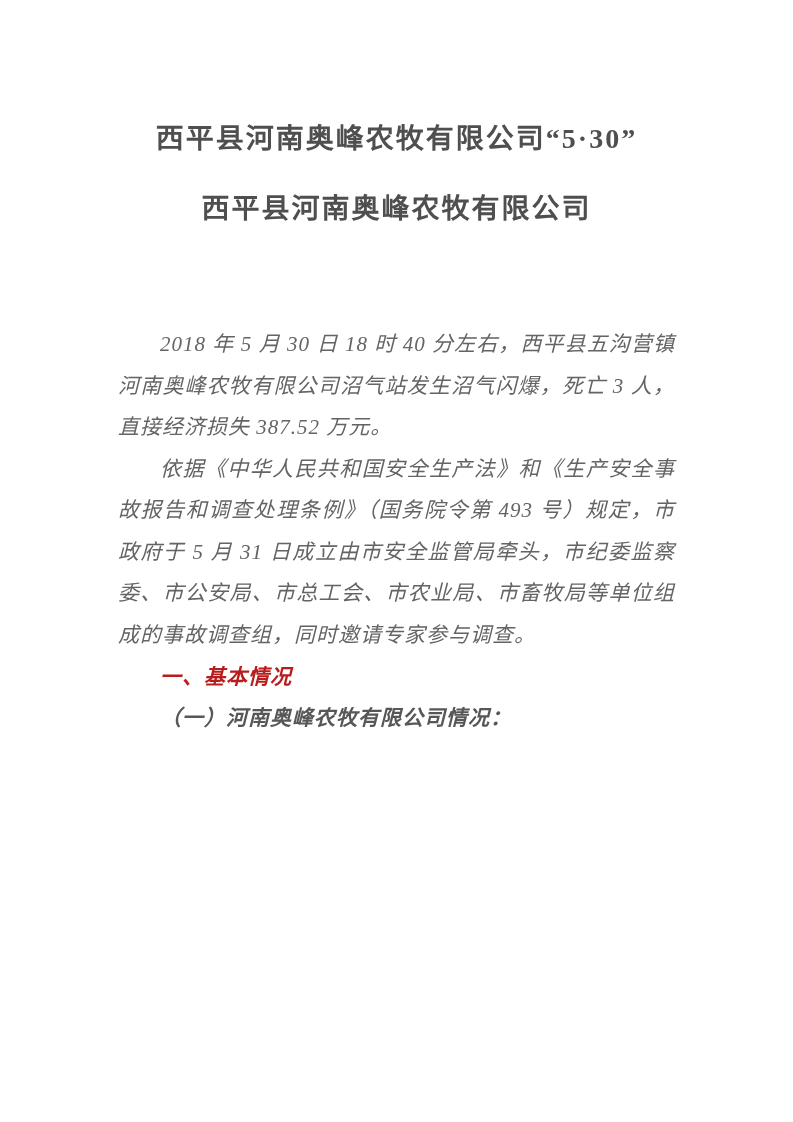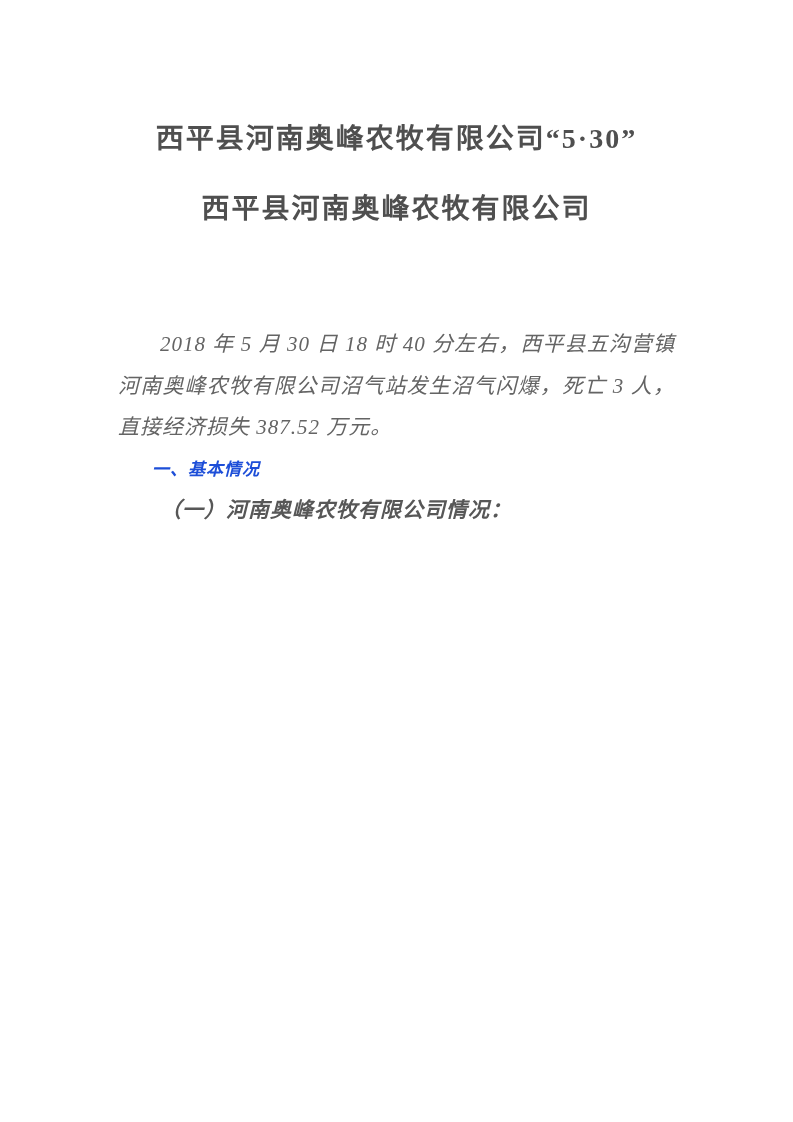--- a/index.html
+++ b/index.html
@@ -36,24 +36,24 @@
     color: #646464;
     font-style: italic;
   }
   .doc-body p {
     margin: 0;
     text-indent: 2em;
   }
   .section-heading {
     margin: 0;
     text-indent: 2em;
-    font-size: 17px;
+    font-size: 21px;
     line-height: 41.5px;
     font-weight: bold;
-    color: #1d4ed8;
+    color: #b91c1c;
     font-family: "Liberation Sans", "DejaVu Sans", sans-serif;
     letter-spacing: 1px;
   }
   .subsection-heading {
     margin: 0;
     text-indent: 2em;
     font-size: 21px;
     line-height: 41.5px;
     font-weight: bold;
     color: #575757;
@@ -66,19 +66,20 @@
 
 <div class="page">
 
   <div class="doc-title">
     <div>西平县河南奥峰农牧有限公司“5·30”</div>
     <div>西平县河南奥峰农牧有限公司</div>
   </div>
 
   <div class="doc-body">
     <p>2018 年 5 月 30 日 18 时 40 分左右，西平县五沟营镇河南奥峰农牧有限公司沼气站发生沼气闪爆，死亡 3 人，直接经济损失 387.52 万元。</p>
+    <p>依据《中华人民共和国安全生产法》和《生产安全事故报告和调查处理条例》（国务院令第 493 号）规定，市政府于 5 月 31 日成立由市安全监管局牵头，市纪委监察委、市公安局、市总工会、市农业局、市畜牧局等单位组成的事故调查组，同时邀请专家参与调查。</p>
 
     <p class="section-heading">一、基本情况</p>
 
     <p class="subsection-heading">（一）河南奥峰农牧有限公司情况：</p>
   </div>
 
 </div>
 
 </body></html>

